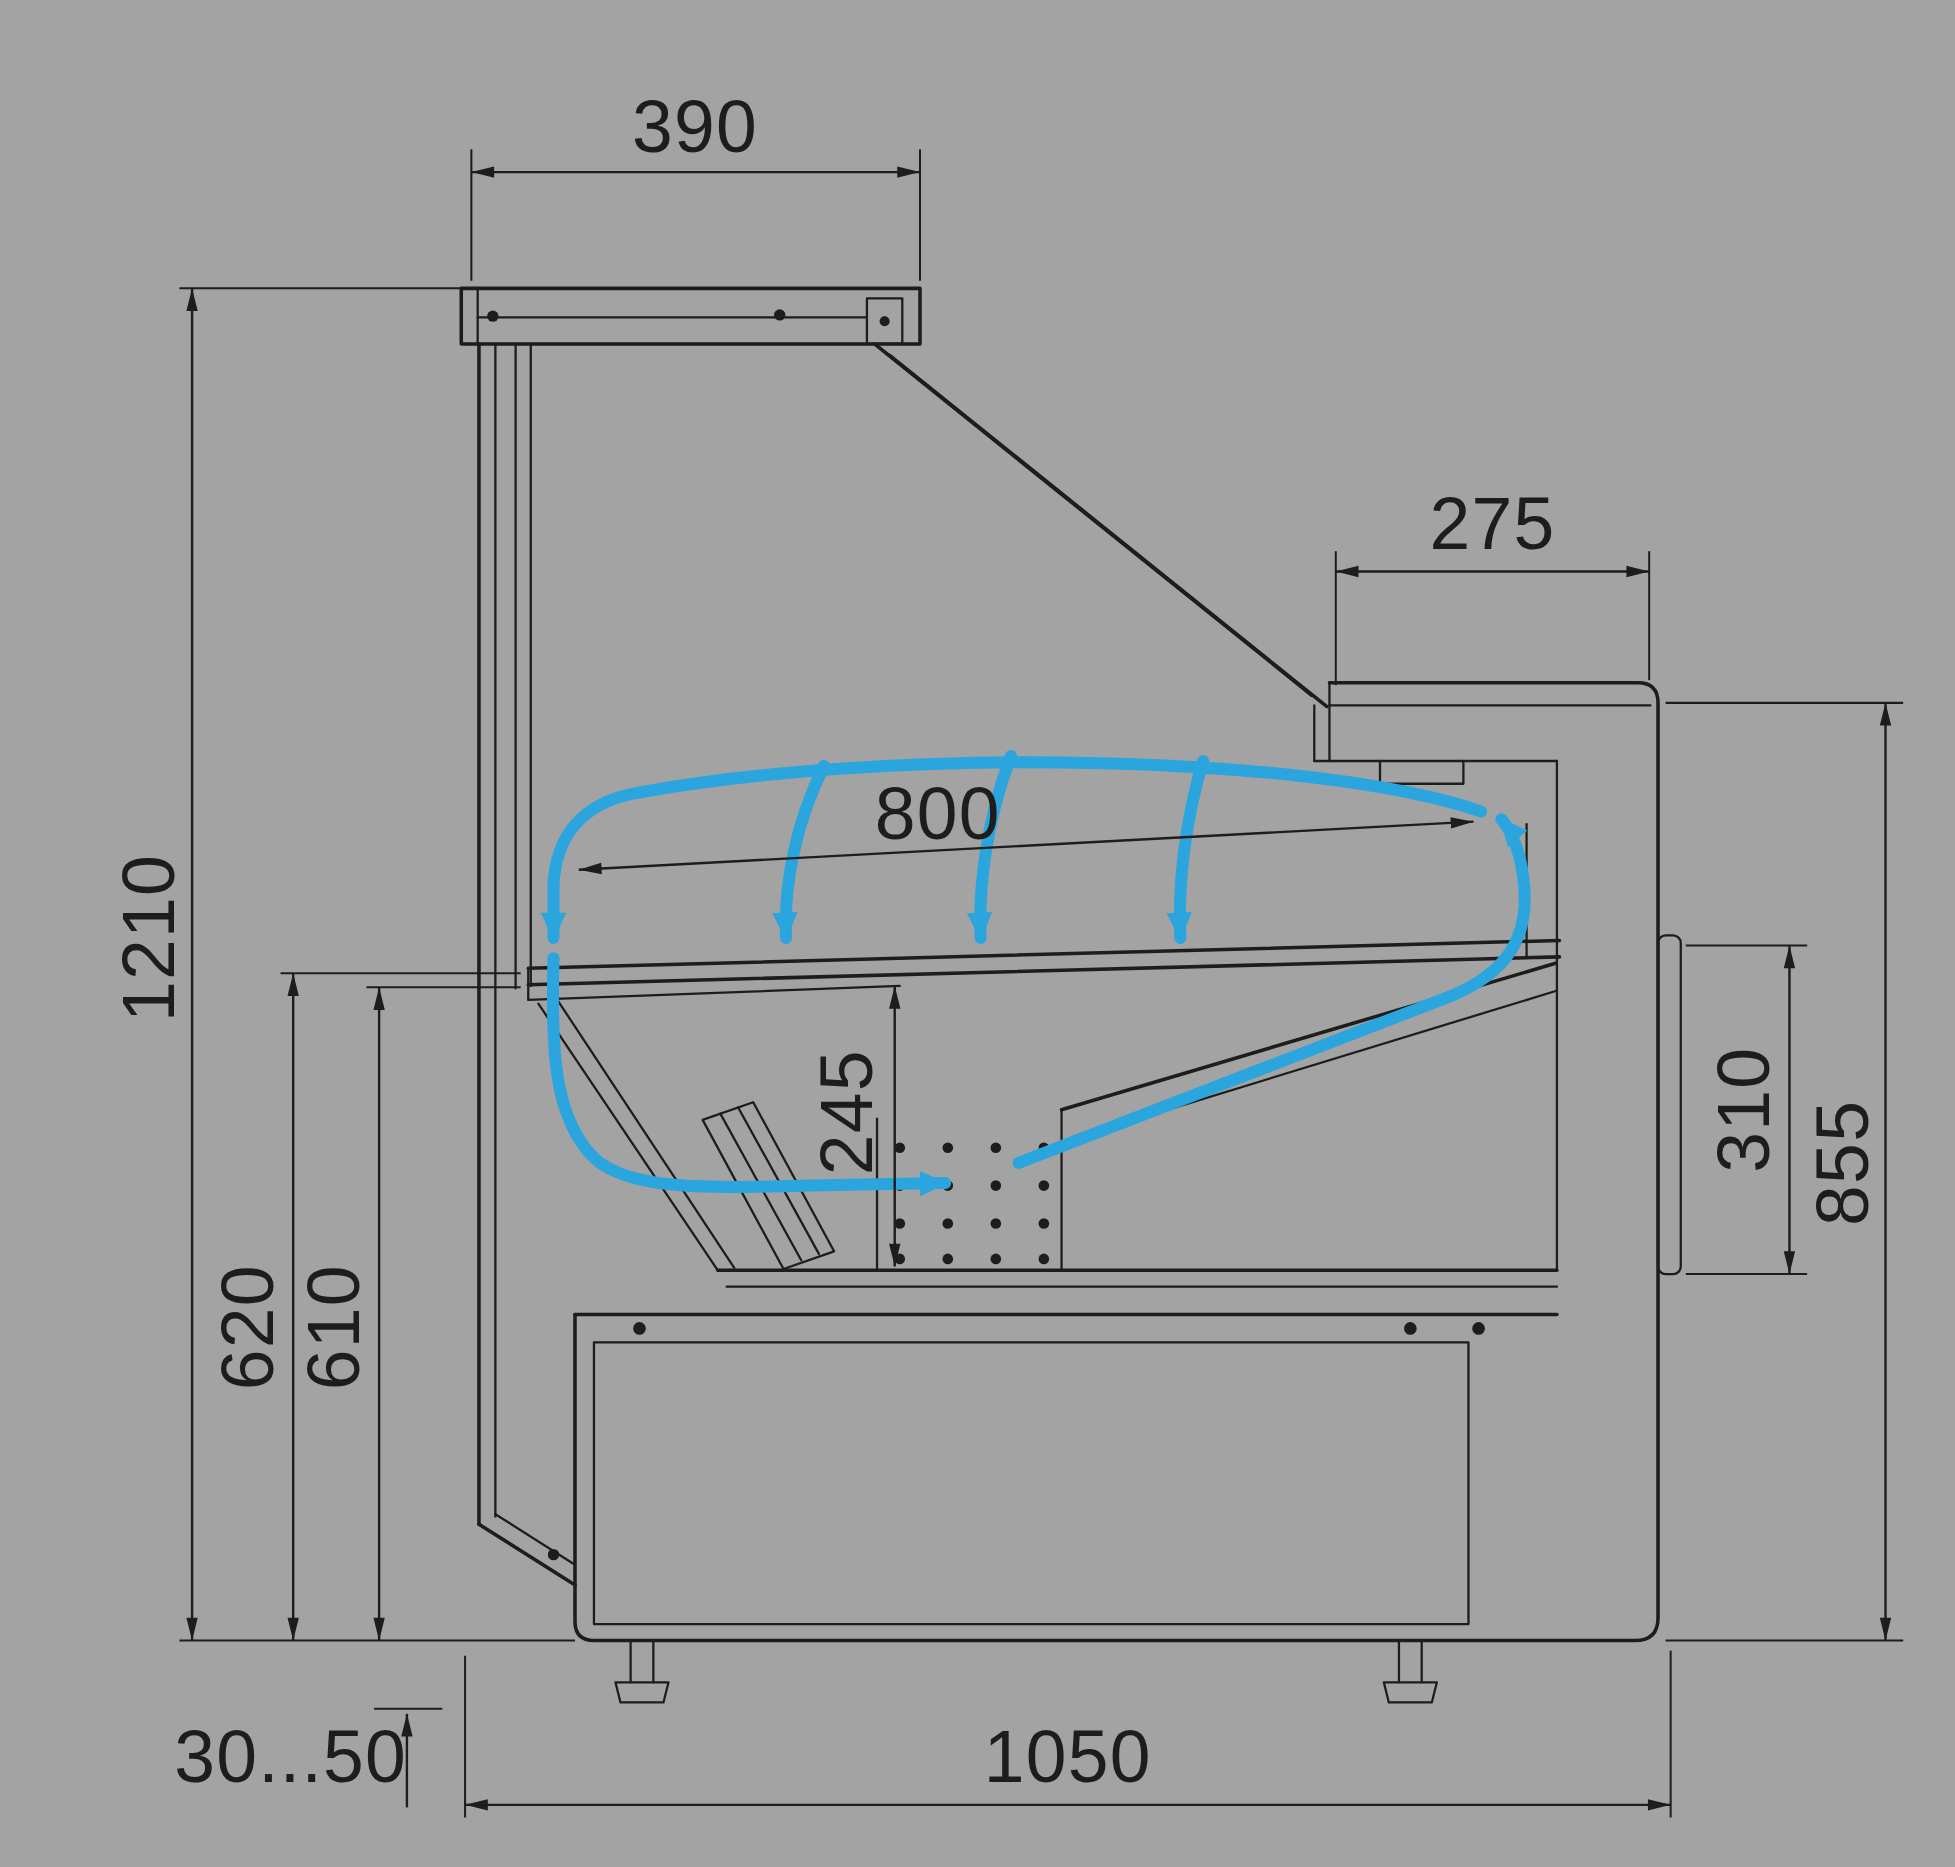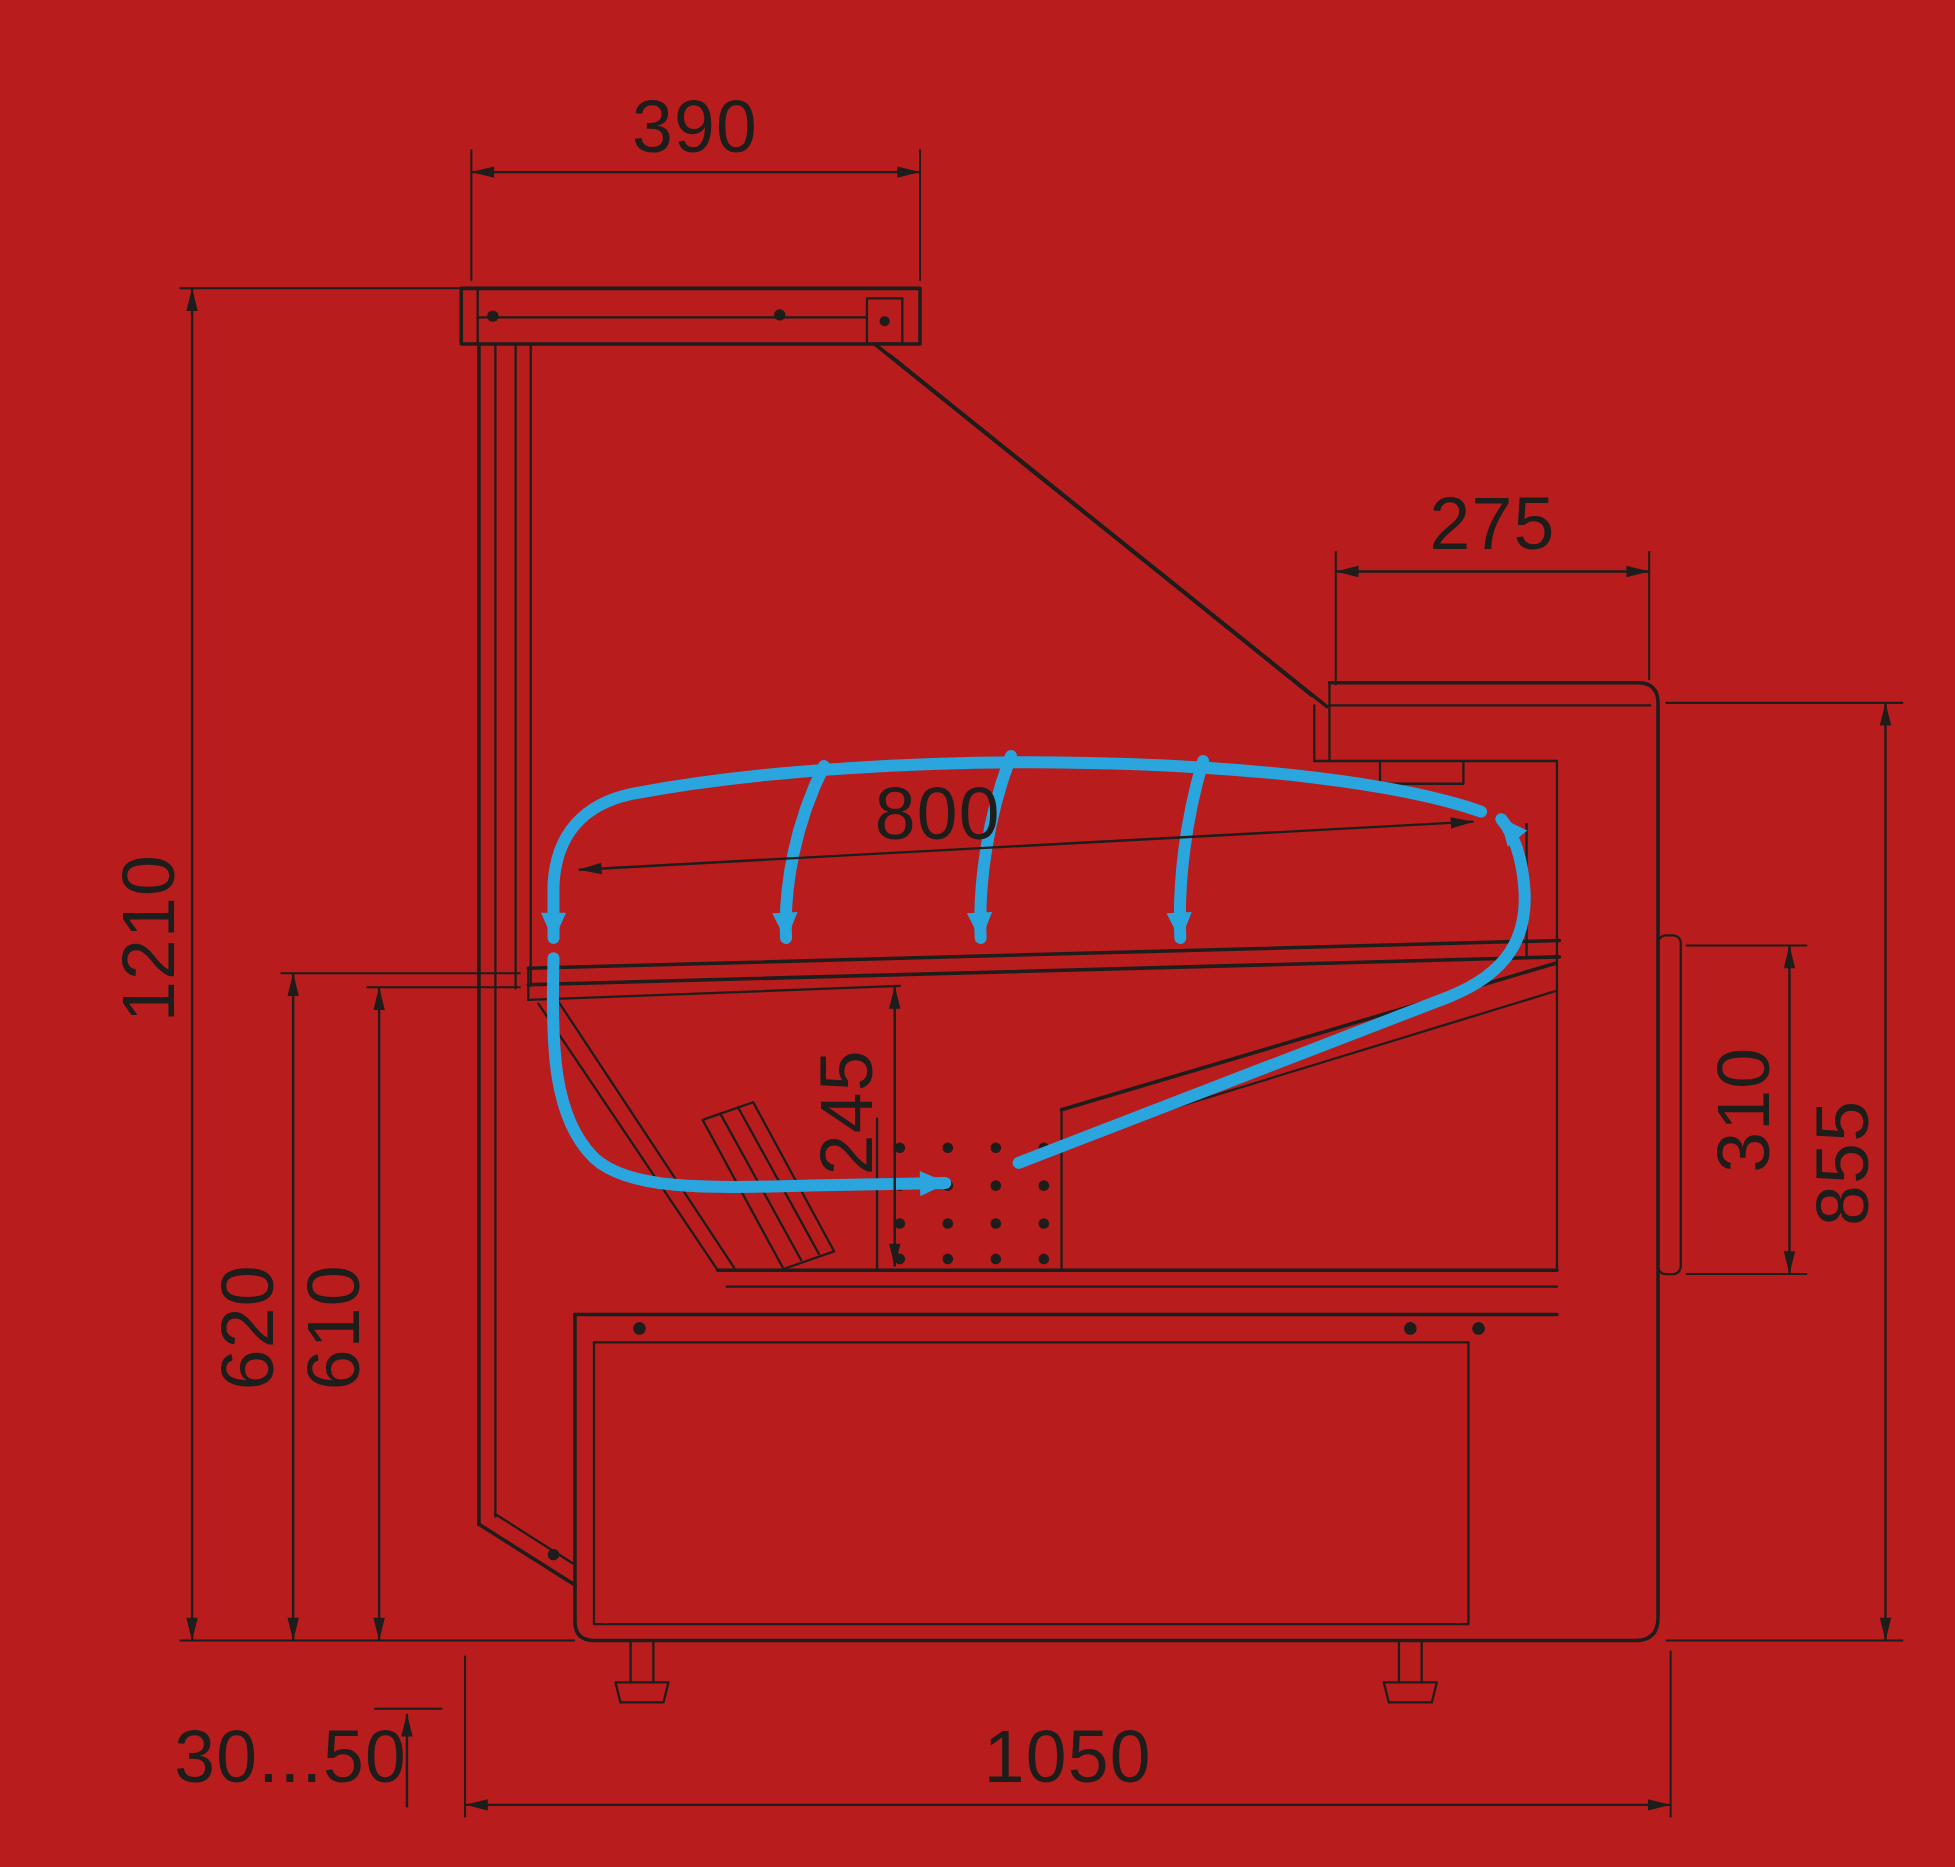--- a/index.html
+++ b/index.html
@@ -1,16 +1,16 @@
 <!DOCTYPE html>
 <html style="font-size:10.4px"><head>
 <meta charset="utf-8">
 <style>
   html,body{margin:0;padding:0;background:#ffffff;}
-  .page{width:1955px;height:1867px;background:#b91c1c;overflow:hidden;}
+  .page{width:1955px;height:1867px;background:#a3a3a3;overflow:hidden;}
   svg{display:block;}
   .s-main{stroke:#1d1d1b;stroke-width:2.8;fill:none;stroke-linejoin:round;stroke-linecap:round;}
   .s-thin{stroke:#1d1d1b;stroke-width:1.8;fill:none;stroke-linejoin:round;stroke-linecap:round;}
   .dimline{stroke:#1d1d1b;stroke-width:1.9;fill:none;}
   .extline{stroke:#1d1d1b;stroke-width:1.6;fill:none;}
   .screw{fill:#1d1d1b;stroke:none;}
   .flow{stroke:#2aa5de;stroke-width:9.5;fill:none;stroke-linecap:round;stroke-linejoin:round;}
   text.dim{font-family:"Liberation Sans",sans-serif;font-size:58px;fill:#1d1d1b;letter-spacing:1px;}
 </style>
 </head>

